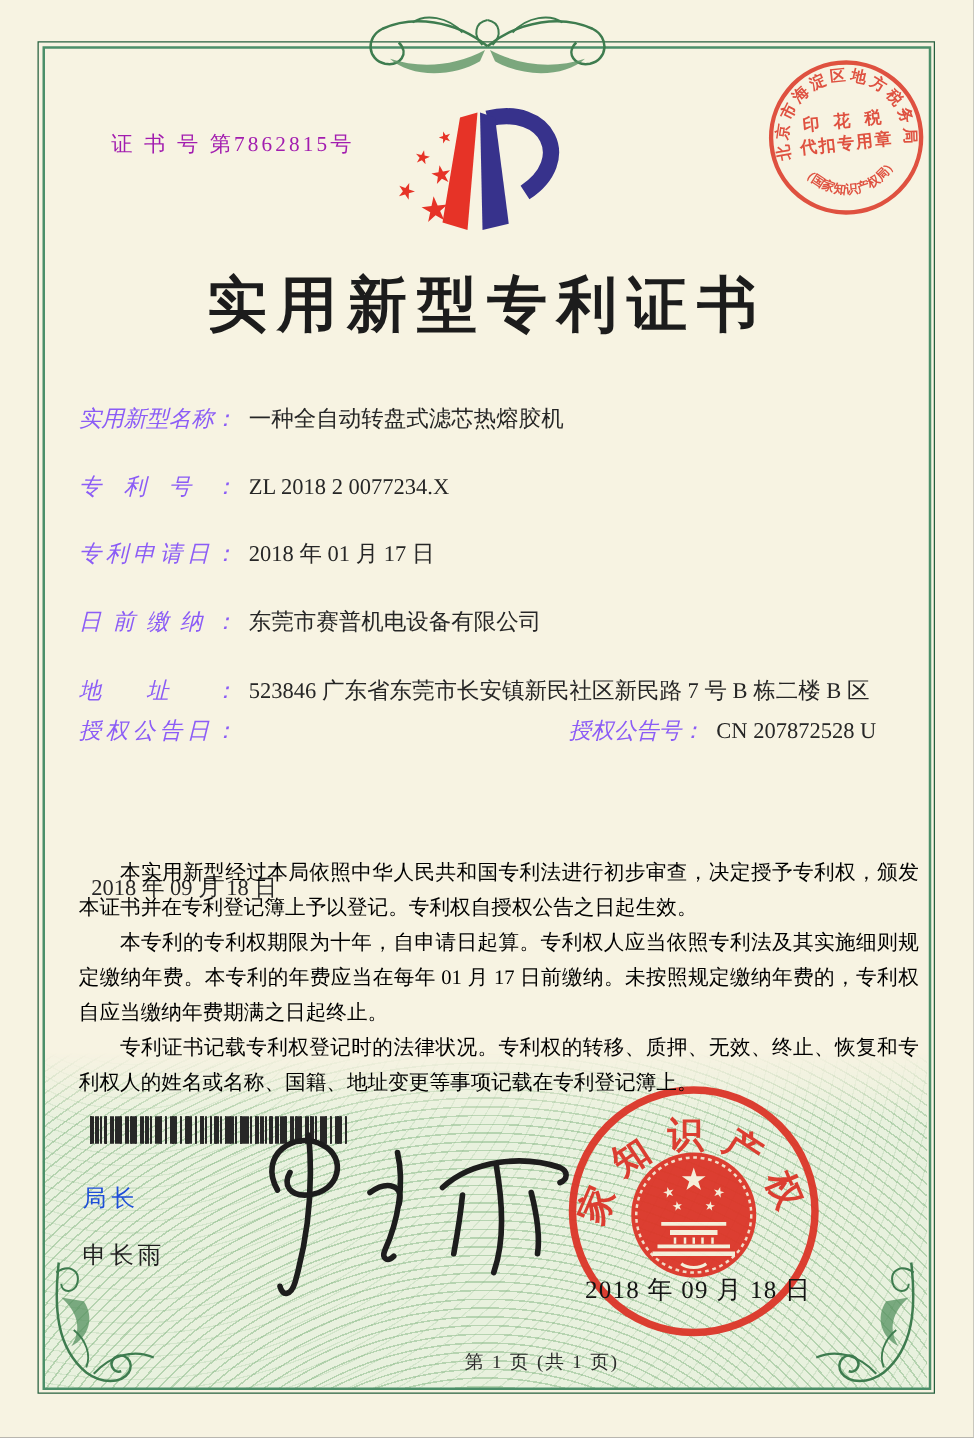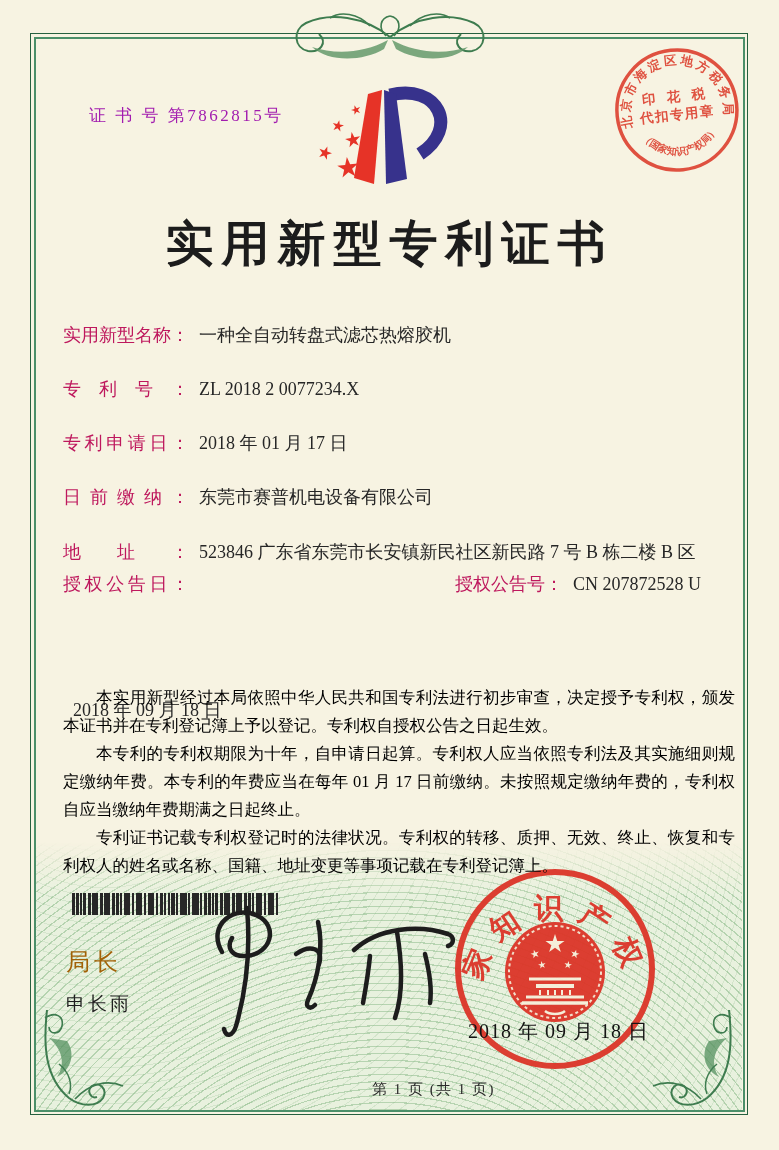--- a/index.html
+++ b/index.html
@@ -30,34 +30,34 @@
   .logo{position:absolute;left:310px;top:86px;z-index:4;}
   .title{position:absolute;left:0;top:212px;width:100%;text-align:center;z-index:4;
     font-size:48px;font-weight:700;letter-spacing:8px;color:#1c1c1c;}
   
   .fields{position:absolute;left:63px;top:322px;width:672px;z-index:4;font-size:18px;}
   .frow{display:flex;line-height:26px;margin-bottom:28px;}
   .frow.addr{line-height:29px;margin-bottom:4px;}
   .frow.cols{margin-bottom:0;}
   .fcol-left{display:flex;width:392px;flex-direction:column;}
   .fcol-right{display:flex;}
-  .flabel{display:inline-block;width:126px;flex:0 0 126px;text-align:justify;text-align-last:justify;color:#be185d;}
+  .flabel{display:inline-block;width:126px;flex:0 0 126px;text-align:justify;text-align-last:justify;color:#8b5cf6;font-style:italic;}
   .flabel.natural{width:auto;flex:0 0 auto;text-align-last:auto;}
   .fvalue{margin-left:10px;flex:1;color:#262626;}
   
   .body-text{position:absolute;left:63px;top:684px;width:672px;z-index:4;
     font-size:16.5px;line-height:28px;text-align:justify;color:#000000;}
   .body-text p{margin:0;text-indent:2em;}
   
   .barcode{position:absolute;left:72px;top:893px;width:206px;height:22px;z-index:4;
     background-image:
       repeating-linear-gradient(90deg,#272727 0 2px,transparent 2px 4px),
       repeating-linear-gradient(90deg,#272727 0 3px,transparent 3px 11px),
       repeating-linear-gradient(90deg,#272727 0 1px,transparent 1px 6px);}
-  .signer-title{position:absolute;left:66px;top:946px;z-index:4;font-size:24px;letter-spacing:4px;color:#a16207;}
+  .signer-title{position:absolute;left:66px;top:946px;z-index:4;font-size:19px;letter-spacing:4px;color:#1d4ed8;}
   .signer-name{position:absolute;left:66px;top:991px;z-index:4;font-size:19px;letter-spacing:3px;color:#1f1f1f;}
   .signature{position:absolute;left:192px;top:900px;z-index:4;}
   .seal{position:absolute;left:450px;top:864px;z-index:3;opacity:.95;}
   .seal-date{position:absolute;left:468px;top:1018px;z-index:4;font-size:20px;letter-spacing:1px;color:#141414;}
   .footer{position:absolute;left:0;top:1080px;width:100%;text-align:center;z-index:4;
     font-size:15px;letter-spacing:1.5px;color:#2b2b2b;padding-left:44px;}
   svg text{font-family:"Liberation Serif","DejaVu Serif",serif;}
 </style>
 </head>
 <body>

